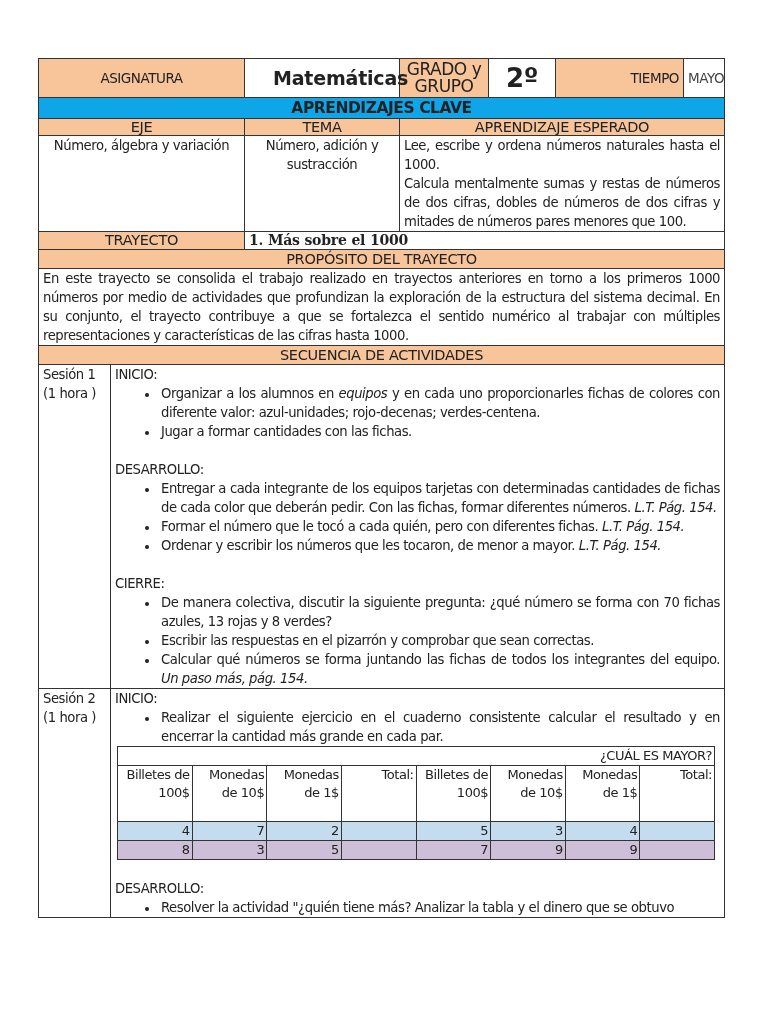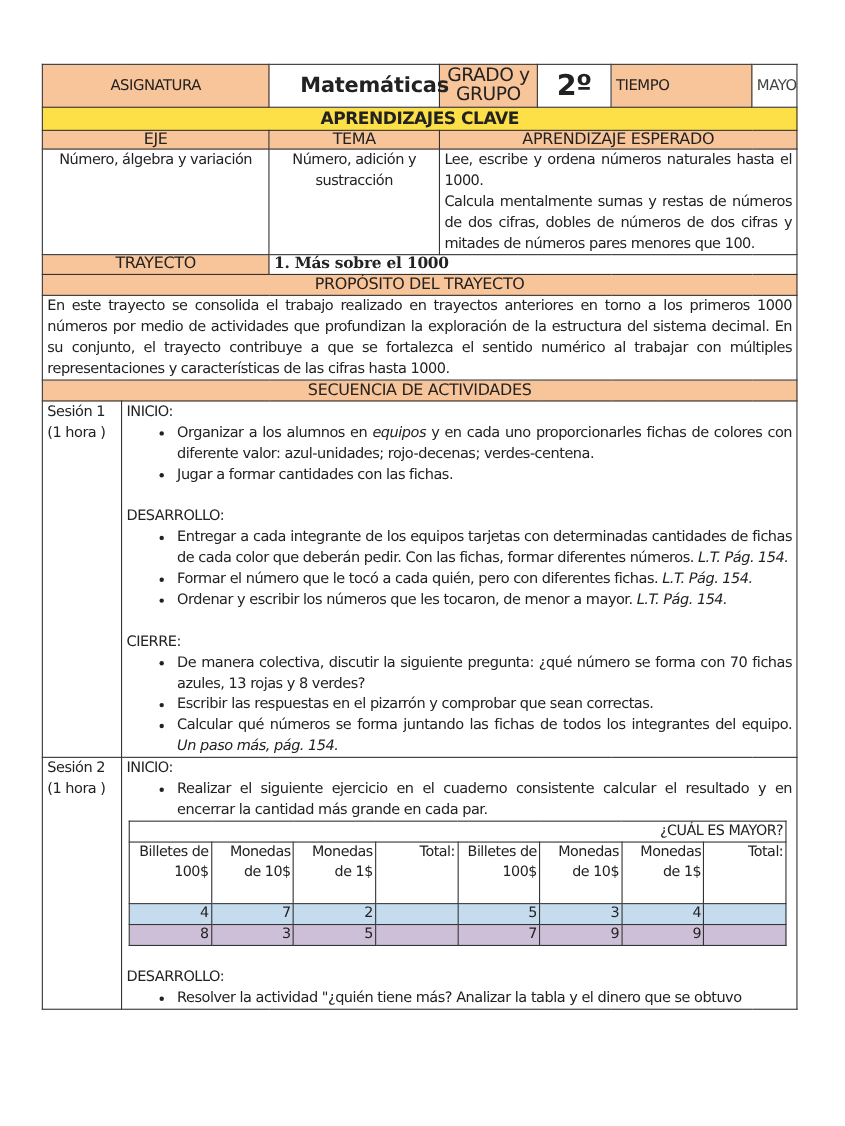--- a/index.html
+++ b/index.html
@@ -3,21 +3,21 @@
   <meta charset="utf-8">
   <style>
     html, body { margin: 0; padding: 0; background: #ffffff; }
     body { width: 768px; height: 1024px; position: relative; overflow: hidden;
            font-family: "DejaVu Sans", sans-serif; color: #222; }
     .page { position: absolute; left: 38px; top: 46px; width: 686px; margin-top: 12px; }
     table { border-collapse: collapse; width: 100%; table-layout: fixed; }
     td { border: 1px solid #333; padding: 0 4px; font-size: 13.2px; line-height: 19px; vertical-align: top;
          font-family: "DejaVu Sans", sans-serif; letter-spacing: -0.45px; }
     .orange { background: #f8c49a; }
-    .blue { background: #fde047; }
+    .blue { background: #0ea5e9; }
     .center { text-align: center; }
     .vcenter { vertical-align: middle; }
     .hdr-main { font-size: 13.5px; }
     .title-big { font-weight: bold; font-size: 19px; letter-spacing: -0.2px; padding-left: 28px; }
     .grade-big { font-weight: bold; font-size: 26px; }
     .section-title { font-size: 14.5px; letter-spacing: -0.3px; }
     .section-bold { font-weight: bold; font-size: 15.5px; line-height: 20px; }
     .justify { text-align: justify; }
     .trayecto-val { font-family: "DejaVu Serif", serif; font-size: 14px; font-weight: bold; letter-spacing: -0.2px; }
     ul { margin: 0; padding-left: 44px; }
@@ -45,21 +45,21 @@
         <col style="width:85px">
         <col style="width:41px">
     </colgroup>
 
     <tbody>
         <tr style="height:39px">
       <td colspan="2" class="orange center vcenter hdr-main">ASIGNATURA</td>
       <td class="center vcenter title-big">Matemáticas</td>
       <td class="orange center vcenter" style="line-height:17px;font-size:17px">GRADO y GRUPO</td>
       <td class="center vcenter grade-big">2º</td>
-      <td colspan="2" class="orange center vcenter hdr-main" style="text-align:left">TIEMPO</td>
+      <td colspan="2" class="orange center vcenter hdr-main" style="text-align:right">TIEMPO</td>
       <td class="vcenter hdr-main" style="color:#444">MAYO</td>
     </tr>
 
     <tr>
       <td colspan="8" class="blue center section-bold">APRENDIZAJES CLAVE</td>
     </tr>
 
     <tr>
       <td colspan="2" class="orange center section-title" style="line-height:16px">EJE</td>
       <td class="orange center section-title" style="line-height:16px">TEMA</td>

